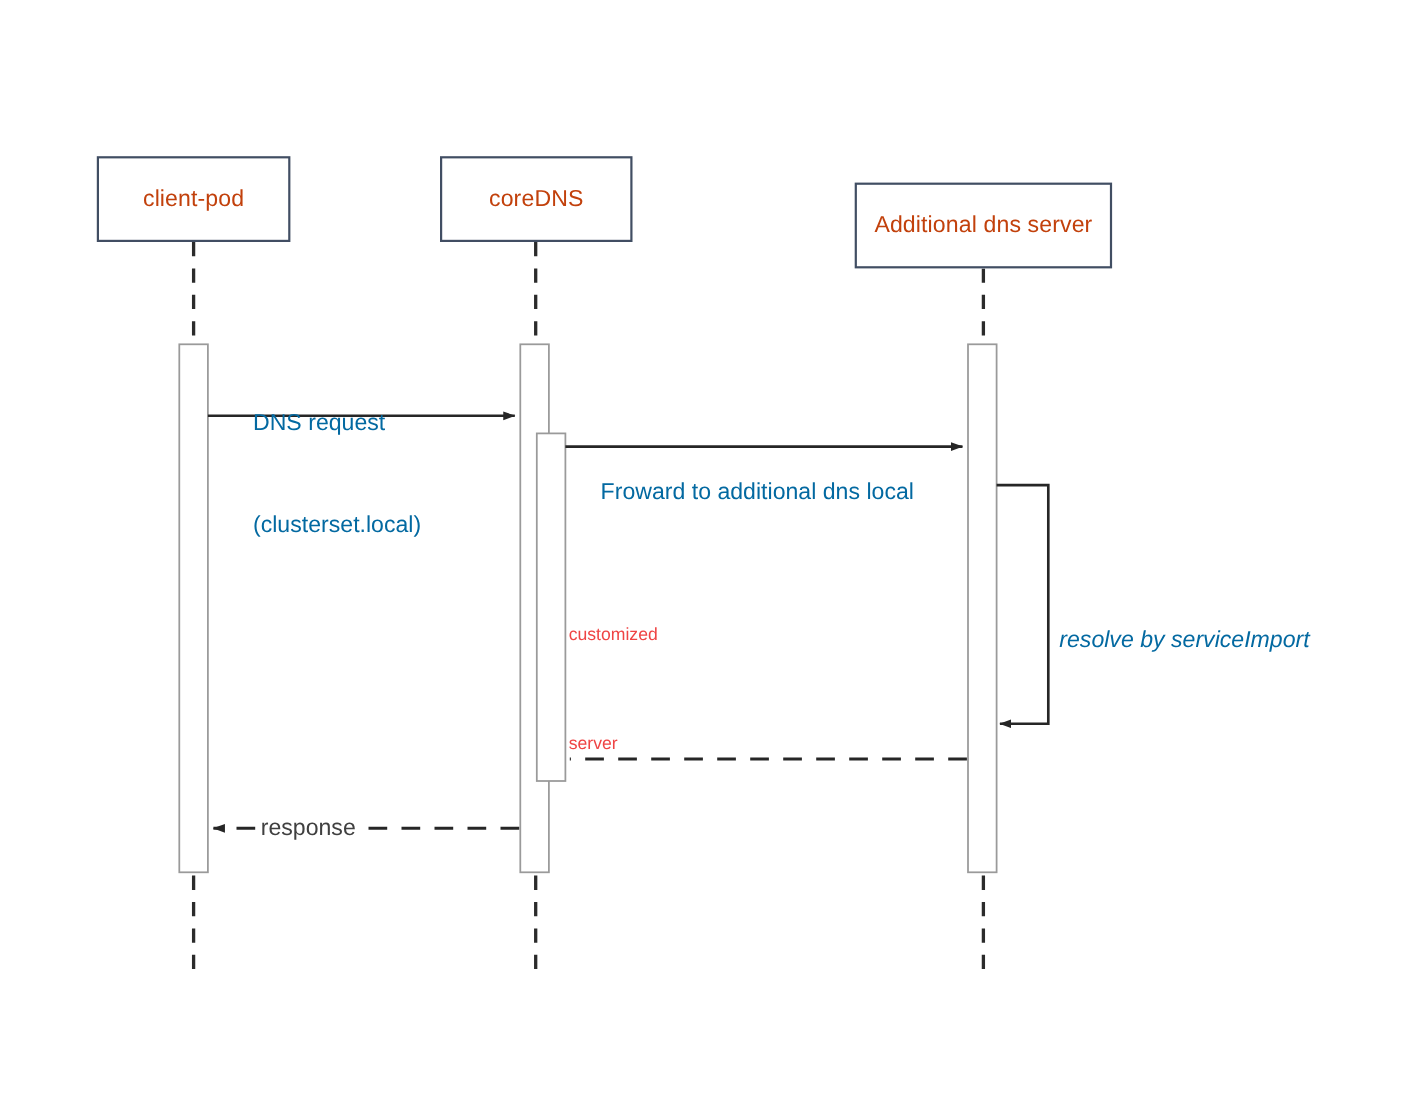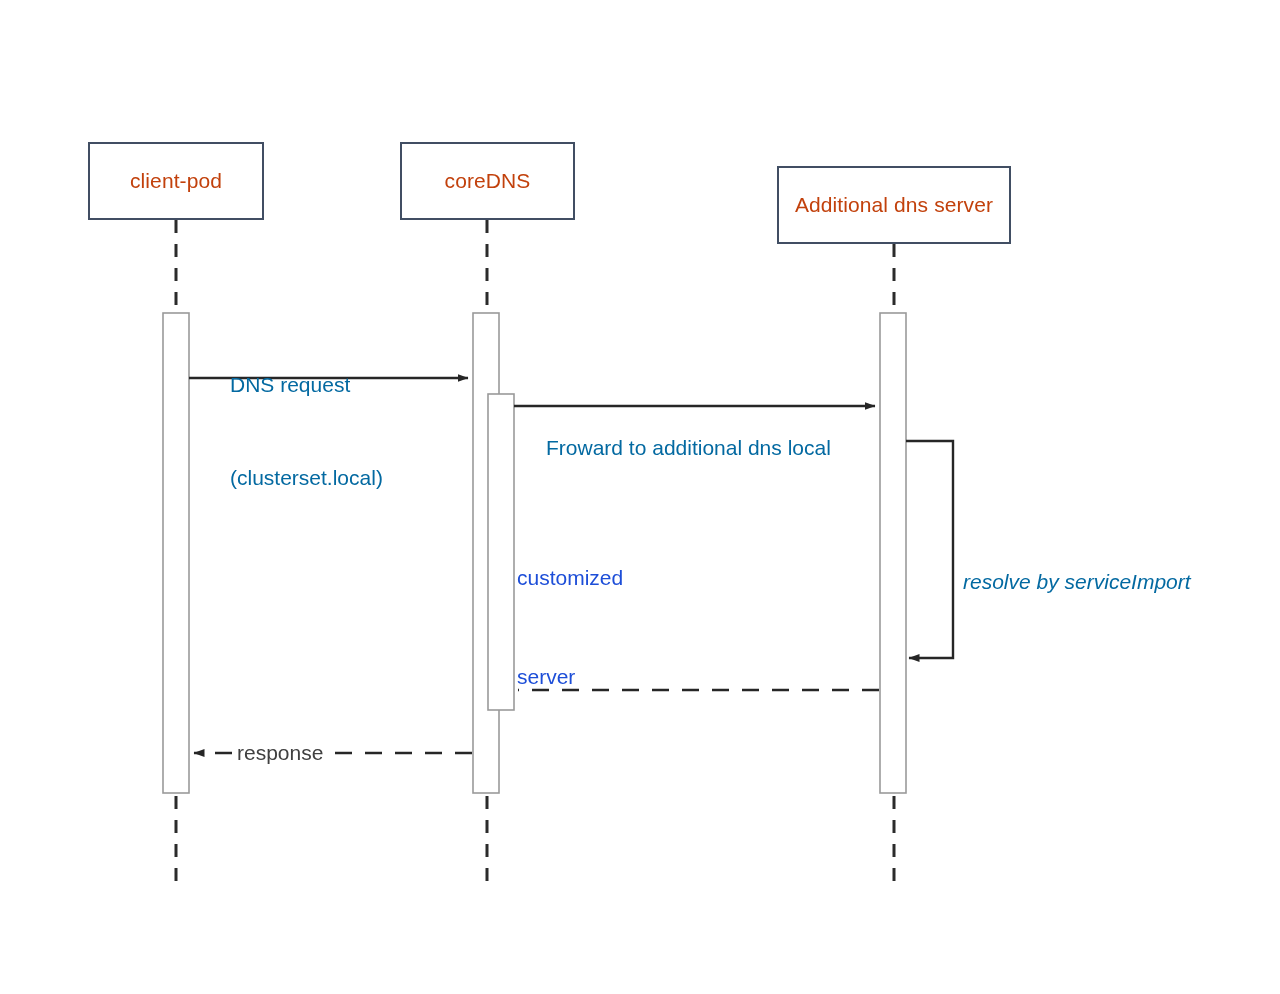--- a/index.html
+++ b/index.html
@@ -43,22 +43,22 @@
   }
   .msg-label {
     position: absolute;
     font-size: 21px;
     color: #0369a1;
     white-space: pre;
     line-height: 31px;
   }
   .note-label {
     position: absolute;
-    font-size: 21px;
-    color: #1d4ed8;
+    font-size: 16px;
+    color: #ef4444;
     white-space: pre;
     line-height: 33px;
   }
   .inline-label {
     position: absolute;
     font-size: 21px;
     color: #404040;
     background: #ffffff;
     padding: 0 3px;
     white-space: nowrap;

